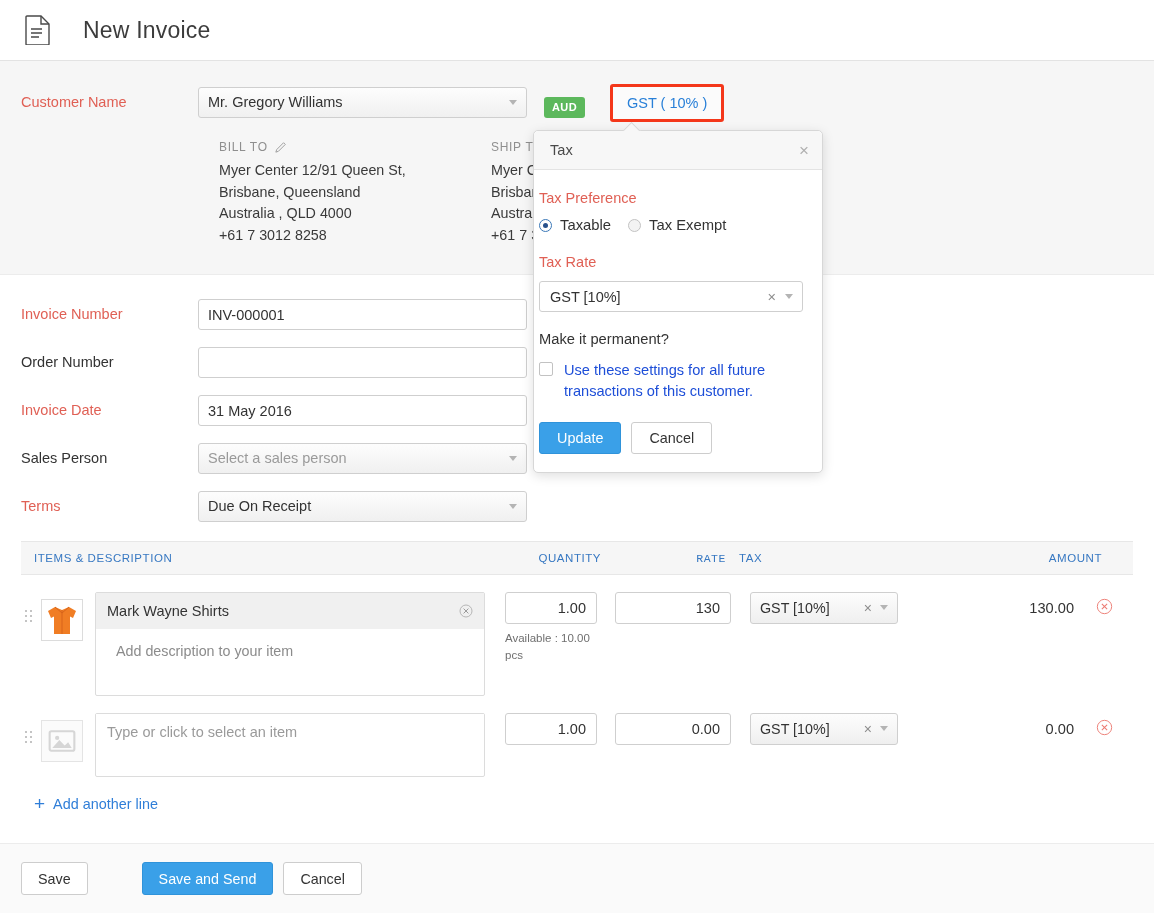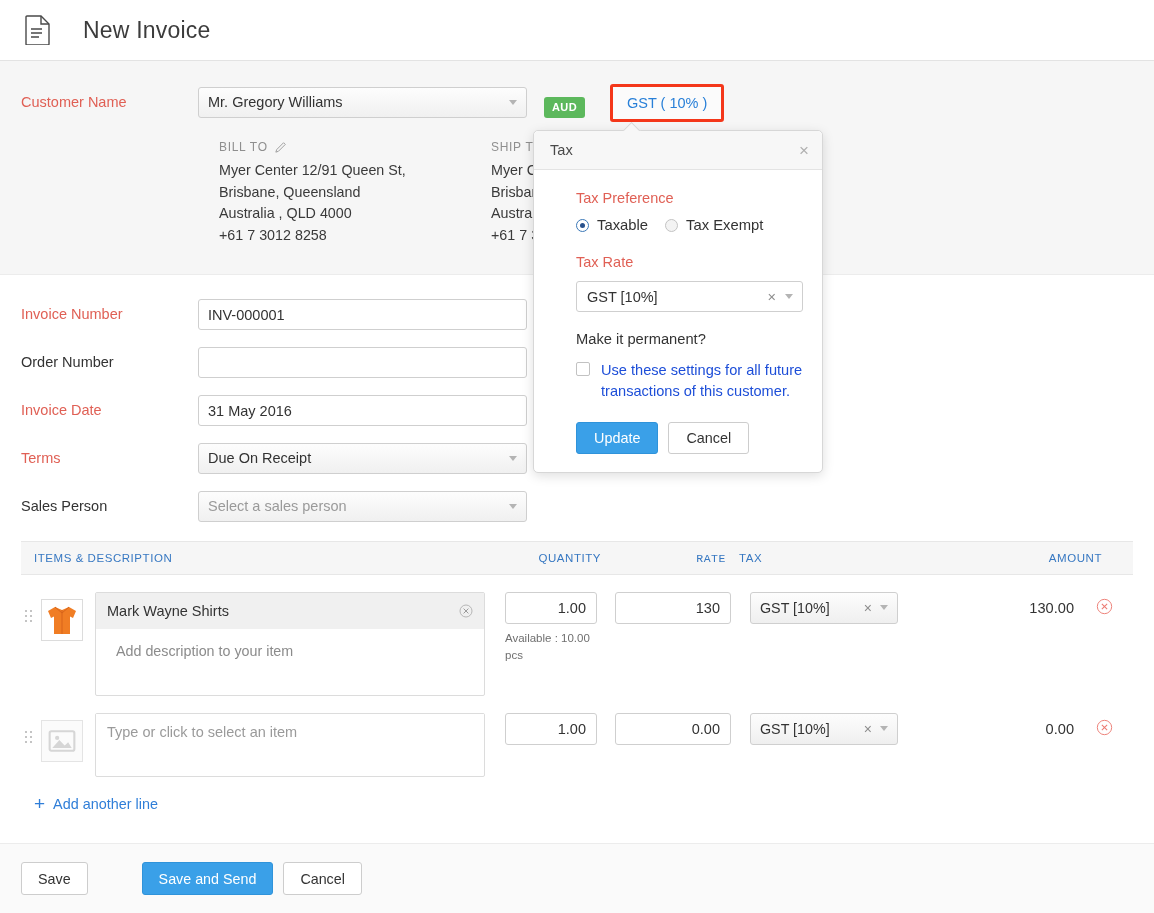--- a/index.html
+++ b/index.html
@@ -194,21 +194,21 @@
   .pop-arrow:before {
     content:""; position:absolute; left:1px; top:3px; width:13px; height:13px;
     background:#f7f7f7; border:1px solid #d7d7d7; transform: rotate(45deg);
   }
   .pop-head {
     height: 39px; background: #f7f7f7; border-bottom: 1px solid #e3e3e3;
     border-radius: 5px 5px 0 0; display:flex; align-items:center;
     padding: 0 13px 0 16px; font-size: 14.6px; color: #4a4a4a;
   }
   .pop-x { margin-left:auto; color:#b0b0b0; font-size:17px; cursor:pointer; line-height: 1; }
-  .pop-body { padding: 20px 19px 18px 19px; margin-left: 23px; }
+  .pop-body { padding: 20px 19px 18px 5px; }
   .pop-lbl { color: #e06055; font-size: 14.5px; margin-bottom: 11px; }
   .radios { display:flex; align-items:center; gap: 17px; margin-bottom: 21px; }
   .radio { display:flex; align-items:center; cursor:pointer; font-size:14.8px; color:#333; }
   .rdot {
     width:13px;height:13px;border-radius:50%;border:1px solid #9fb3c8;
     background:#fff; margin-right:8px; position:relative; flex:none;
   }
   .rdot.on { border-color:#3b78b8; }
   .rdot.on:after {
     content:""; position:absolute; left:3px; top:3px; width:5px;height:5px;
@@ -307,31 +307,31 @@
     </div>
 
     <div class="form-row">
       <div class="flabel req">Invoice Date</div>
       <div class="sel-wrap">
         <input class="txt" value="31 May 2016" style="">
       </div>
     </div>
 
     <div class="form-row">
+      <div class="flabel">Sales Person</div>
+      <div class="sel-wrap">
+        <div class="fakesel ph">Select a sales person</div>
+        <span class="caret"></span>
+      </div>
+    </div>
+
+    <div class="form-row">
       <div class="flabel req">Terms</div>
       <div class="sel-wrap">
         <div class="fakesel">Due On Receipt</div>
-        <span class="caret"></span>
-      </div>
-    </div>
-
-    <div class="form-row">
-      <div class="flabel">Sales Person</div>
-      <div class="sel-wrap">
-        <div class="fakesel ph">Select a sales person</div>
         <span class="caret"></span>
       </div>
     </div>
   </div>
 
   <div class="items">
     <div class="items-head">
       <div class="th-item">ITEMS &amp; DESCRIPTION</div>
       <div class="th-qty">QUANTITY</div>
       <div class="th-rate">RATE</div>

